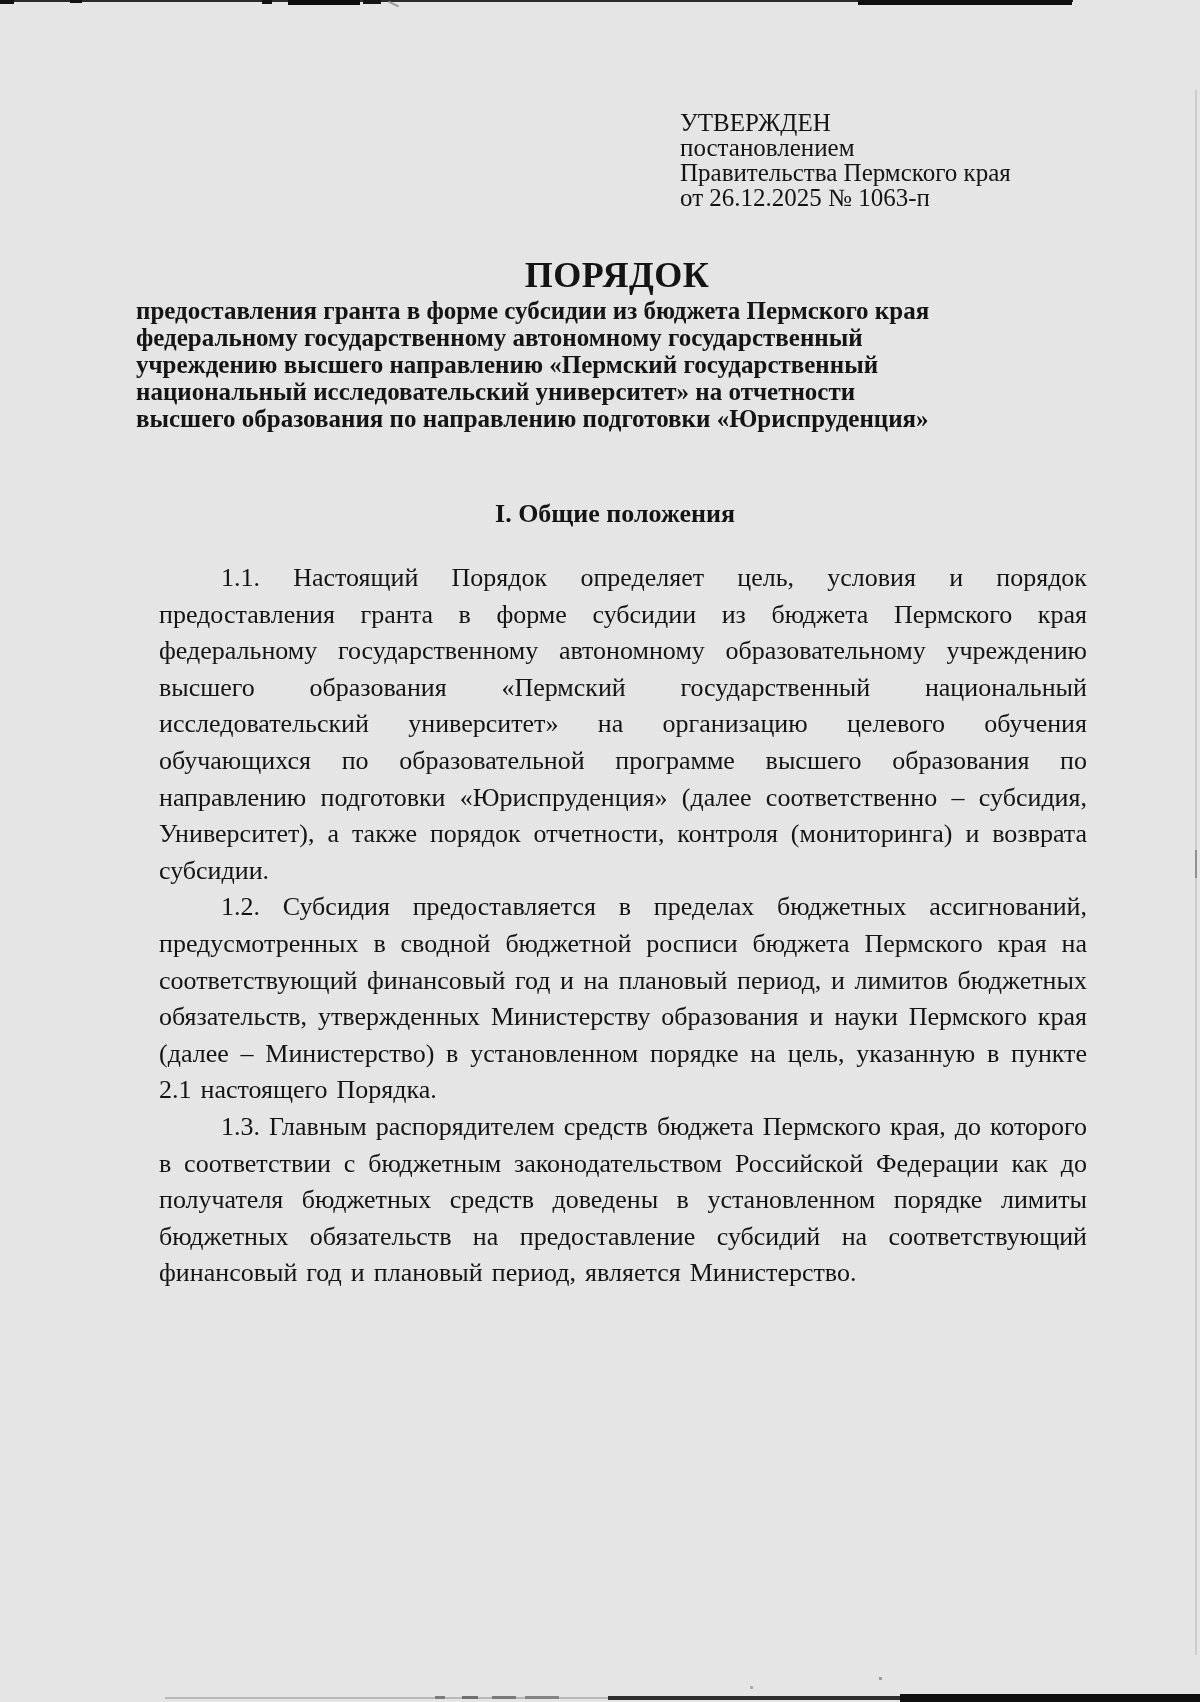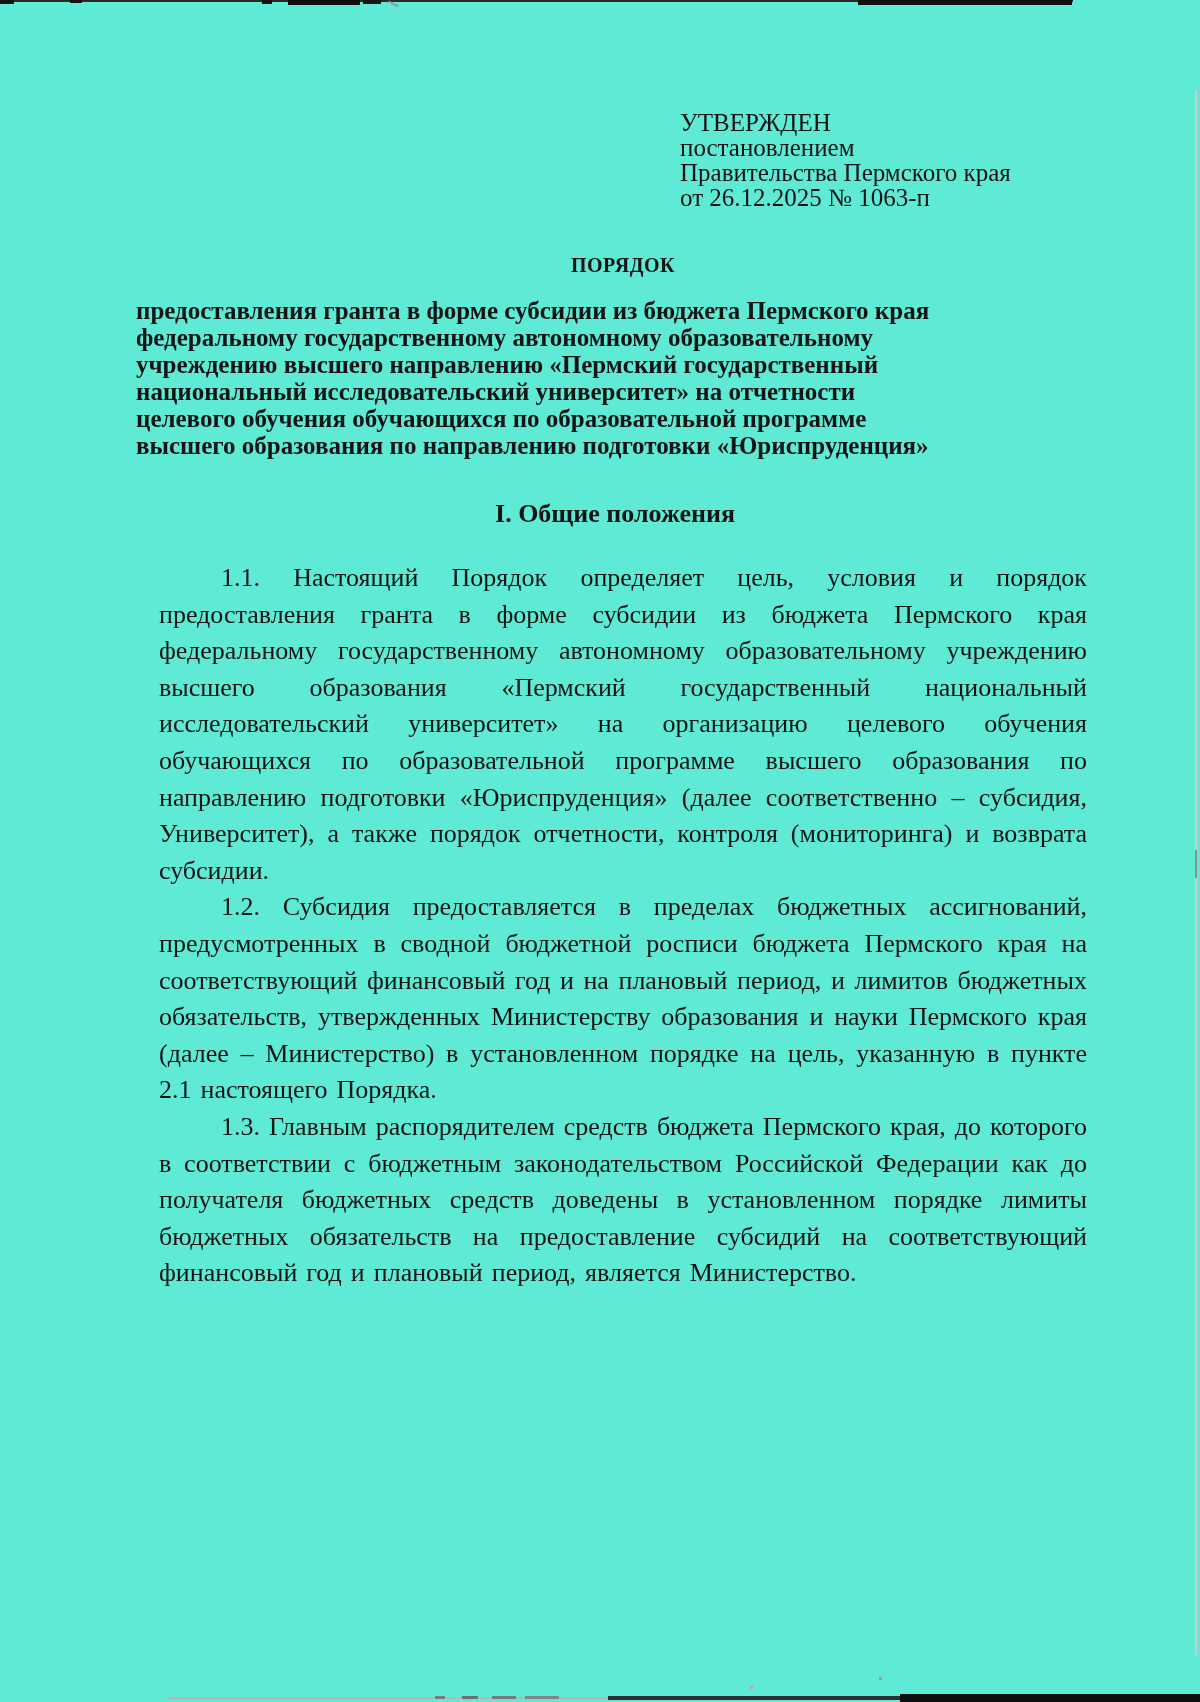--- a/index.html
+++ b/index.html
@@ -1,44 +1,44 @@
 <!DOCTYPE html>
 <html><head>
 <meta charset="utf-8">
 <style>
   html, body { margin: 0; padding: 0; background: #ffffff; }
 
   .page {
     position: relative;
     width: 1200px;
     height: 1702px;
-    background: #5eead4;
+    background: #e5e5e5;
     font-family: "Liberation Serif", serif;
     color: #141414;
     overflow: hidden;
   }
 
   
   .approval {
     position: absolute;
     left: 680px;
     top: 110px;
     font-size: 25px;
     line-height: 25px;
     white-space: nowrap;
   }
 
   .title {
     position: absolute;
-    left: 159px;
+    left: 153px;
     width: 928px;
     top: 254px;
     text-align: center;
     font-weight: bold;
-    font-size: 20px;
+    font-size: 36px;
     letter-spacing: 0.5px;
   }
 
   .subtitle {
     position: absolute;
     left: 136px;
     width: 974px;
     top: 297px;
     text-align: left;
     font-weight: bold;
@@ -102,24 +102,23 @@
     <div>УТВЕРЖДЕН</div>
     <div>постановлением</div>
     <div>Правительства Пермского края</div>
     <div>от 26.12.2025 № 1063-п</div>
   </div>
 
   <div class="title">ПОРЯДОК</div>
 
   <div class="subtitle">
     <div>предоставления гранта в форме субсидии из бюджета Пермского края</div>
-    <div>федеральному государственному автономному образовательному</div>
+    <div>федеральному государственному автономному государственный</div>
     <div>учреждению высшего направлению «Пермский государственный</div>
     <div>национальный исследовательский университет» на отчетности</div>
-    <div>целевого обучения обучающихся по образовательной программе</div>
     <div>высшего образования по направлению подготовки «Юриспруденция»</div>
   </div>
 
   <div class="section-heading">I. Общие положения</div>
 
   <div class="body-text">
     <p>1.1. Настоящий Порядок определяет цель, условия и порядок предоставления гранта в форме субсидии из бюджета Пермского края федеральному государственному автономному образовательному учреждению высшего образования «Пермский государственный национальный исследовательский университет» на организацию целевого обучения обучающихся по образовательной программе высшего образования по направлению подготовки «Юриспруденция» (далее соответственно – субсидия, Университет), а также порядок отчетности, контроля (мониторинга) и возврата субсидии.</p>
     <p>1.2. Субсидия предоставляется в пределах бюджетных ассигнований, предусмотренных в сводной бюджетной росписи бюджета Пермского края на соответствующий финансовый год и на плановый период, и лимитов бюджетных обязательств, утвержденных Министерству образования и науки Пермского края (далее – Министерство) в установленном порядке на цель, указанную в пункте 2.1 настоящего Порядка.</p>
     <p>1.3. Главным распорядителем средств бюджета Пермского края, до которого в соответствии с бюджетным законодательством Российской Федерации как до получателя бюджетных средств доведены в установленном порядке лимиты бюджетных обязательств на предоставление субсидий на соответствующий финансовый год и плановый период, является Министерство.</p>
   </div>

